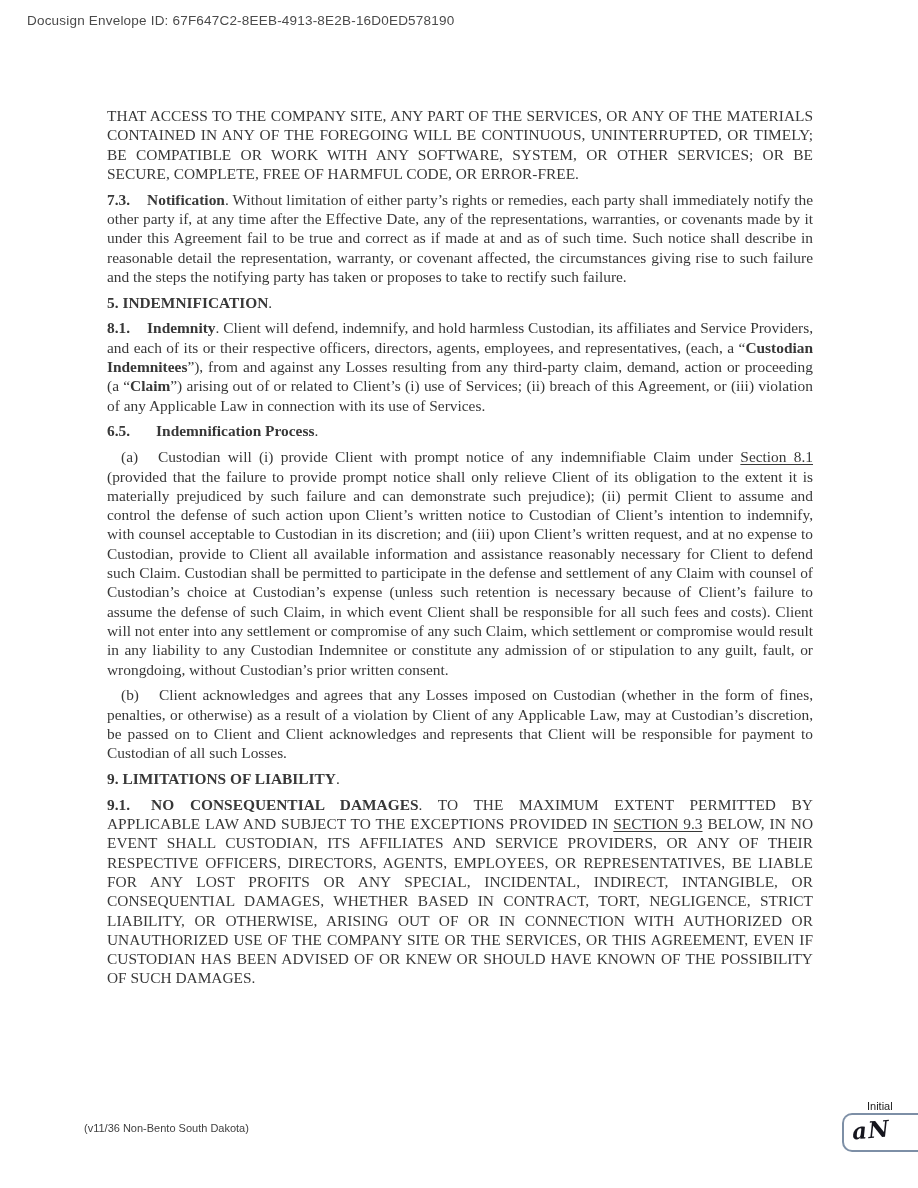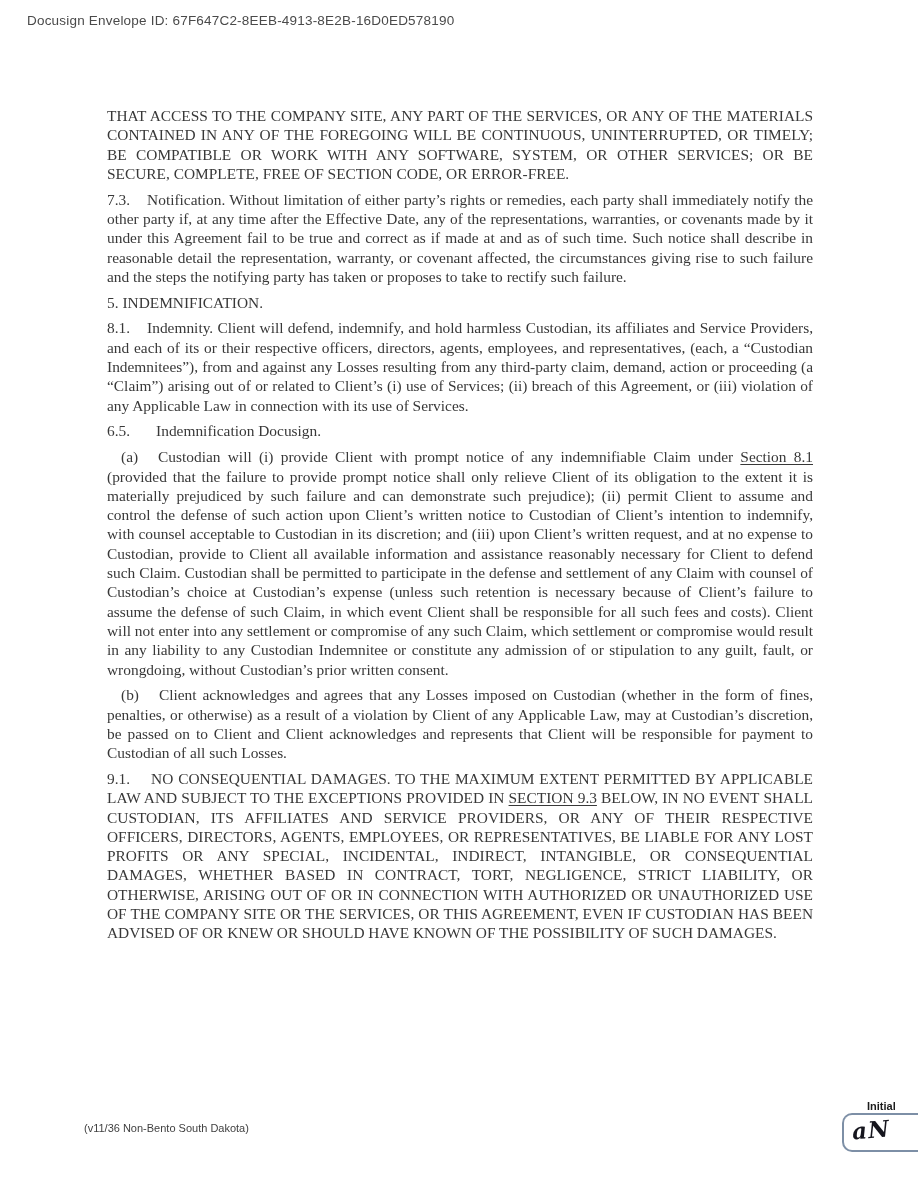--- a/index.html
+++ b/index.html
@@ -32,21 +32,21 @@
   }
   .doc-body p {
     margin: 0 0 6.5px 0;
     font-size: 15.4px;
     line-height: 19.3px;
     text-align: justify;
   }
   .doc-body p.indent {
     text-indent: 14px;
   }
-  .b { font-weight: normal; }
+  .b { font-weight: bold; }
   .u { text-decoration: underline; text-underline-offset: 2px; }
   .tab { display: inline-block; height: 1px; }
   .footer-version {
     position: absolute;
     left: 84px;
     top: 1122px;
     font-family: "Liberation Sans", "DejaVu Sans", sans-serif;
     font-size: 11px;
     color: #3f3f3f;
   }
@@ -70,21 +70,21 @@
     box-sizing: border-box;
   }
   .initial-label {
     position: absolute;
     left: 24px;
     top: 6px;
     padding: 0 3px;
     background: #ffffff;
     font-family: "Liberation Sans", "DejaVu Sans", sans-serif;
     font-size: 11px;
-    font-weight: bold;
+    font-weight: normal;
     color: #1c1c1c;
     z-index: 2;
   }
   .initial-script {
     position: absolute;
     left: 12px;
     top: 22px;
     font-family: "DejaVu Serif", serif;
     font-style: italic;
     font-weight: bold;
@@ -96,27 +96,28 @@
   }
 </style>
 </head>
 <body>
 
 <div class="page">
 
   <div class="envelope-header">Docusign Envelope ID: 67F647C2-8EEB-4913-8E2B-16D0ED578190</div>
 
   <div class="doc-body">
-      <p class="body"><span>THAT ACCESS TO THE COMPANY SITE, ANY PART OF THE SERVICES, OR ANY OF THE MATERIALS CONTAINED IN ANY OF THE FOREGOING WILL BE CONTINUOUS, UNINTERRUPTED, OR TIMELY; BE COMPATIBLE OR WORK WITH ANY SOFTWARE, SYSTEM, OR OTHER SERVICES; OR BE SECURE, COMPLETE, FREE OF SECTION CODE, OR ERROR-FREE.</span></p>
+      <p class="body"><span>THAT ACCESS TO THE COMPANY SITE, ANY PART OF THE SERVICES, OR ANY OF THE MATERIALS CONTAINED IN ANY OF THE FOREGOING WILL BE CONTINUOUS, UNINTERRUPTED, OR TIMELY; BE COMPATIBLE OR WORK WITH ANY SOFTWARE, SYSTEM, OR OTHER SERVICES; OR BE SECURE, COMPLETE, FREE OF HARMFUL CODE, OR ERROR-FREE.</span></p>
       <p class="body"><span class="b">7.3.</span><span class="tab" style="width: 17px;"></span><span class="b">Notification</span><span>. Without limitation of either party’s rights or remedies, each party shall immediately notify the other party if, at any time after the Effective Date, any of the representations, warranties, or covenants made by it under this Agreement fail to be true and correct as if made at and as of such time. Such notice shall describe in reasonable detail the representation, warranty, or covenant affected, the circumstances giving rise to such failure and the steps the notifying party has taken or proposes to take to rectify such failure.</span></p>
       <p class="body"><span class="b">5. INDEMNIFICATION</span><span>.</span></p>
       <p class="body"><span class="b">8.1.</span><span class="tab" style="width: 17px;"></span><span class="b">Indemnity</span><span>. Client will defend, indemnify, and hold harmless Custodian, its affiliates and Service Providers, and each of its or their respective officers, directors, agents, employees, and representatives, (each, a “</span><span class="b">Custodian Indemnitees</span><span>”), from and against any Losses resulting from any third-party claim, demand, action or proceeding (a “</span><span class="b">Claim</span><span>”) arising out of or related to Client’s (i) use of Services; (ii) breach of this Agreement, or (iii) violation of any Applicable Law in connection with its use of Services.</span></p>
-      <p class="body"><span class="b">6.5.</span><span class="tab" style="width: 26px;"></span><span class="b">Indemnification Docusign</span><span>.</span></p>
+      <p class="body"><span class="b">6.5.</span><span class="tab" style="width: 26px;"></span><span class="b">Indemnification Process</span><span>.</span></p>
       <p class="indent"><span>(a)</span><span class="tab" style="width: 20px;"></span><span>Custodian will (i) provide Client with prompt notice of any indemnifiable Claim under </span><span class="u">Section 8.1</span><span> (provided that the failure to provide prompt notice shall only relieve Client of its obligation to the extent it is materially prejudiced by such failure and can demonstrate such prejudice); (ii) permit Client to assume and control the defense of such action upon Client’s written notice to Custodian of Client’s intention to indemnify, with counsel acceptable to Custodian in its discretion; and (iii) upon Client’s written request, and at no expense to Custodian, provide to Client all available information and assistance reasonably necessary for Client to defend such Claim.  Custodian shall be permitted to participate in the defense and settlement of any Claim with counsel of Custodian’s choice at Custodian’s expense (unless such retention is necessary because of Client’s failure to assume the defense of such Claim, in which event Client shall be responsible for all such fees and costs).  Client will not enter into any settlement or compromise of any such Claim, which settlement or compromise would result in any liability to any Custodian Indemnitee or constitute any admission of or stipulation to any guilt, fault, or wrongdoing, without Custodian’s prior written consent.</span></p>
       <p class="indent"><span>(b)</span><span class="tab" style="width: 20px;"></span><span>Client acknowledges and agrees that any Losses imposed on Custodian (whether in the form of fines, penalties, or otherwise) as a result of a violation by Client of any Applicable Law, may at Custodian’s discretion, be passed on to Client and Client acknowledges and represents that Client will be responsible for payment to Custodian of all such Losses.</span></p>
+      <p class="body"><span class="b">9. LIMITATIONS OF LIABILITY</span><span>.</span></p>
       <p class="body"><span class="b">9.1.</span><span class="tab" style="width: 21px;"></span><span class="b">NO CONSEQUENTIAL DAMAGES</span><span>. TO THE MAXIMUM EXTENT PERMITTED BY APPLICABLE LAW AND SUBJECT TO THE EXCEPTIONS PROVIDED IN </span><span class="u">SECTION 9.3</span><span> BELOW, IN NO EVENT SHALL CUSTODIAN, ITS AFFILIATES AND SERVICE PROVIDERS, OR ANY OF THEIR RESPECTIVE OFFICERS, DIRECTORS, AGENTS, EMPLOYEES, OR REPRESENTATIVES, BE LIABLE FOR ANY LOST PROFITS OR ANY SPECIAL, INCIDENTAL, INDIRECT, INTANGIBLE, OR CONSEQUENTIAL DAMAGES, WHETHER BASED IN CONTRACT, TORT, NEGLIGENCE, STRICT LIABILITY, OR OTHERWISE, ARISING OUT OF OR IN CONNECTION WITH AUTHORIZED OR UNAUTHORIZED USE OF THE COMPANY SITE OR THE SERVICES, OR THIS AGREEMENT, EVEN IF CUSTODIAN HAS BEEN ADVISED OF OR KNEW OR SHOULD HAVE KNOWN OF THE POSSIBILITY OF SUCH DAMAGES.</span></p>
     </div>
 
   <div class="footer-version">(v11/36  Non-Bento South Dakota)</div>
 
   <div class="initial-field">
     <div class="initial-box"></div>
     <div class="initial-label">Initial</div>
     <div class="initial-script">aN</div>
   </div>

